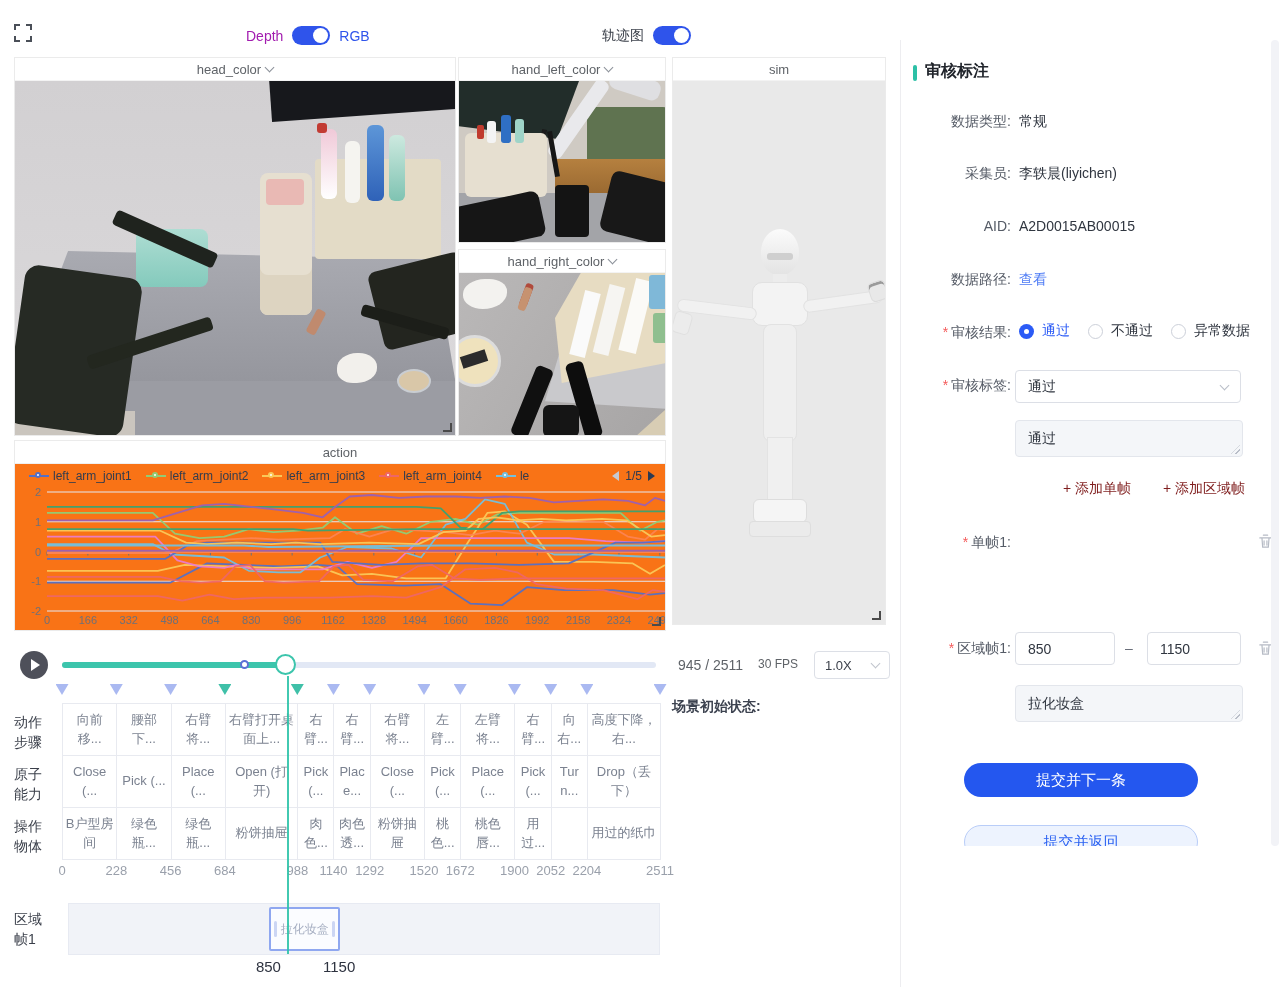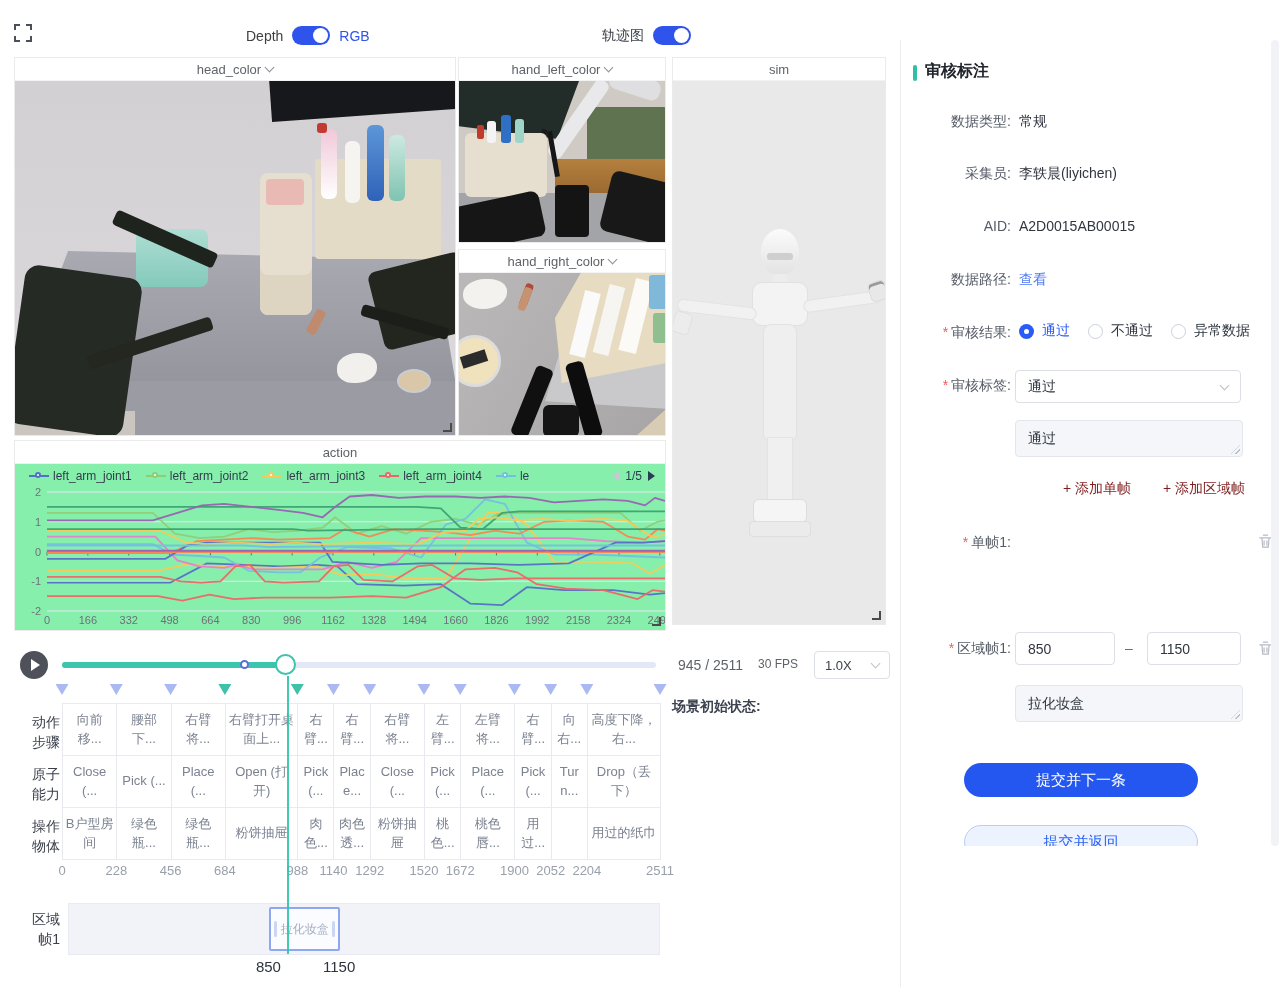--- a/index.html
+++ b/index.html
@@ -1,31 +1,31 @@
 <!DOCTYPE html>
 <html><head>
 <meta charset="utf-8">
 <style>
   * { margin:0; padding:0; box-sizing:border-box; }
   html,body { background:#fff; }
   body { font-family:"Liberation Sans", sans-serif; color:#303640; }
   #app { position:relative; width:1280px; height:987px; background:#fff; overflow:hidden; }
 
   .abs { position:absolute; }
-  .panel { position:absolute; border:1px solid #ebebeb; background:#86efac; }
+  .panel { position:absolute; border:1px solid #ebebeb; background:#f97316; }
   .panel-header { height:23px; display:flex; align-items:center; justify-content:center;
     font-size:13px; color:#5f6368; gap:5px; border-bottom:1px solid #f3f3f3; background:#fff; }
   .chev { width:7px; height:7px; border-right:1.4px solid #8b9099; border-bottom:1.4px solid #8b9099;
     transform:rotate(45deg); margin-top:-3px; }
   .photo { position:absolute; left:0; right:0; bottom:0; overflow:hidden; }
 
   
   .toggle { width:38px; height:19px; border-radius:10px; background:#2f54eb; position:relative; }
   .toggle .knob { position:absolute; top:2px; right:2px; width:15px; height:15px; border-radius:50%; background:#fff; }
-  .tbar-label { font-size:14px; color:#404040; }
+  .tbar-label { font-size:14px; color:#a21caf; }
   .tbar-on { font-size:14px; color:#2f54eb; }
   .fullscreen { width:18px; height:18px; position:relative; }
   .fullscreen span { position:absolute; width:6px; height:6px; border:2px solid #4a4f58; }
   .fullscreen .tl { top:0; left:0; border-right:none; border-bottom:none; }
   .fullscreen .tr { top:0; right:0; border-left:none; border-bottom:none; }
   .fullscreen .bl { bottom:0; left:0; border-right:none; border-top:none; }
   .fullscreen .br { bottom:0; right:0; border-left:none; border-top:none; }
 
   
   .legend-row { position:absolute; top:24px; left:14px; right:10px; height:22px; display:flex; align-items:center; }
@@ -48,21 +48,21 @@
   .slider-dot { position:absolute; top:-2px; width:9px; height:9px; border-radius:50%; background:#fff; border:2px solid #5d6fd6; }
   .slider-handle { position:absolute; top:-8px; width:21px; height:21px; border-radius:50%; background:#fff; border:2.5px solid #3cc5ac; }
   .speed-select { position:absolute; width:76px; height:28px; border:1px solid #dcdfe6; border-radius:4px; background:#fff;
     display:flex; align-items:center; padding:0 10px; font-size:13px; color:#3c414b; }
   .speed-select .chev { margin-left:auto; border-color:#c0c4cc; }
 
   .tri { position:absolute; width:13px; height:11px; clip-path:polygon(0 0,100% 0,50% 100%); background:#aab9f1; }
   .tri.active { background:#3fc0a8; }
 
   
-  .row-label { position:absolute; width:46px; text-align:right; font-size:14px; color:#3a3f4a; line-height:1.45; }
+  .row-label { position:absolute; width:46px; text-align:left; font-size:14px; color:#3a3f4a; line-height:1.45; }
   .steps-table { position:absolute; border-top:1px solid #e8eaf0; border-left:1px solid #e8eaf0; background:#fff; }
   .cell { position:absolute; border-right:1px solid #e8eaf0; border-bottom:1px solid #e8eaf0;
     font-size:13px; color:#7b8290; display:flex; align-items:center; justify-content:center; text-align:center;
     padding:3px 2px; line-height:1.45; overflow:hidden; word-break:break-all; }
   .axis-label { position:absolute; transform:translateX(-50%); font-size:13px; color:#9aa0ab; }
 
   .region-bar { position:absolute; background:#f1f3f8; border:1px solid #e7eaf2; }
   .region-seg { position:absolute; top:3px; bottom:3px; border:2px solid #8fa7f0; background:#fbfcff; border-radius:2px;
     display:flex; align-items:center; justify-content:center; font-size:12px; color:#a6aec2; overflow:hidden; }
   .region-handle { position:absolute; top:50%; margin-top:-8px; width:3px; height:16px; background:#ccd6f4; border-radius:2px; }

